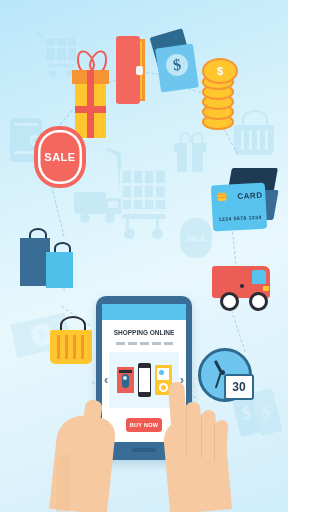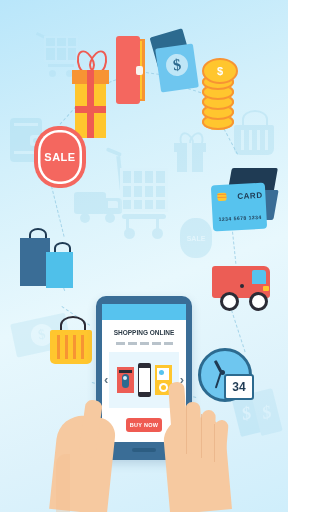--- a/index.html
+++ b/index.html
@@ -286,21 +286,21 @@
     <div class="abs bag-light" style="left:28px;top:24px;width:27px;height:36px;"></div>
   </div>
 
   <div class="abs" style="left:198px;top:348px;width:56px;height:56px;">
     <div class="abs clock-face" style="left:0;top:0;width:48px;height:48px;">
       <div class="clock-hand" style="left:20px;top:20px;width:13px;height:2.5px;transform:rotate(-118deg);"></div>
       <div class="clock-hand" style="left:20px;top:20px;width:17px;height:2px;transform:rotate(108deg);"></div>
       <div class="abs" style="left:19px;top:19px;width:5px;height:5px;background:#1f3b54;border-radius:50%;"></div>
     </div>
     <div class="abs clock-badge" style="left:26px;top:26px;width:26px;height:22px;">
-      <span style="font-size:12px;">34</span>
+      <span style="font-size:12px;">30</span>
     </div>
   </div>
 
   <div class="abs tablet" style="left:96px;top:296px;width:96px;height:164px;">
     <div class="abs tablet-screen" style="left:6px;top:8px;width:84px;height:138px;">
 
       <div class="screen-topbar" style="height:16px;"></div>
 
       <div class="screen-title" style="font-size:6.5px;margin-top:9px;">SHOPPING ONLINE</div>
 

